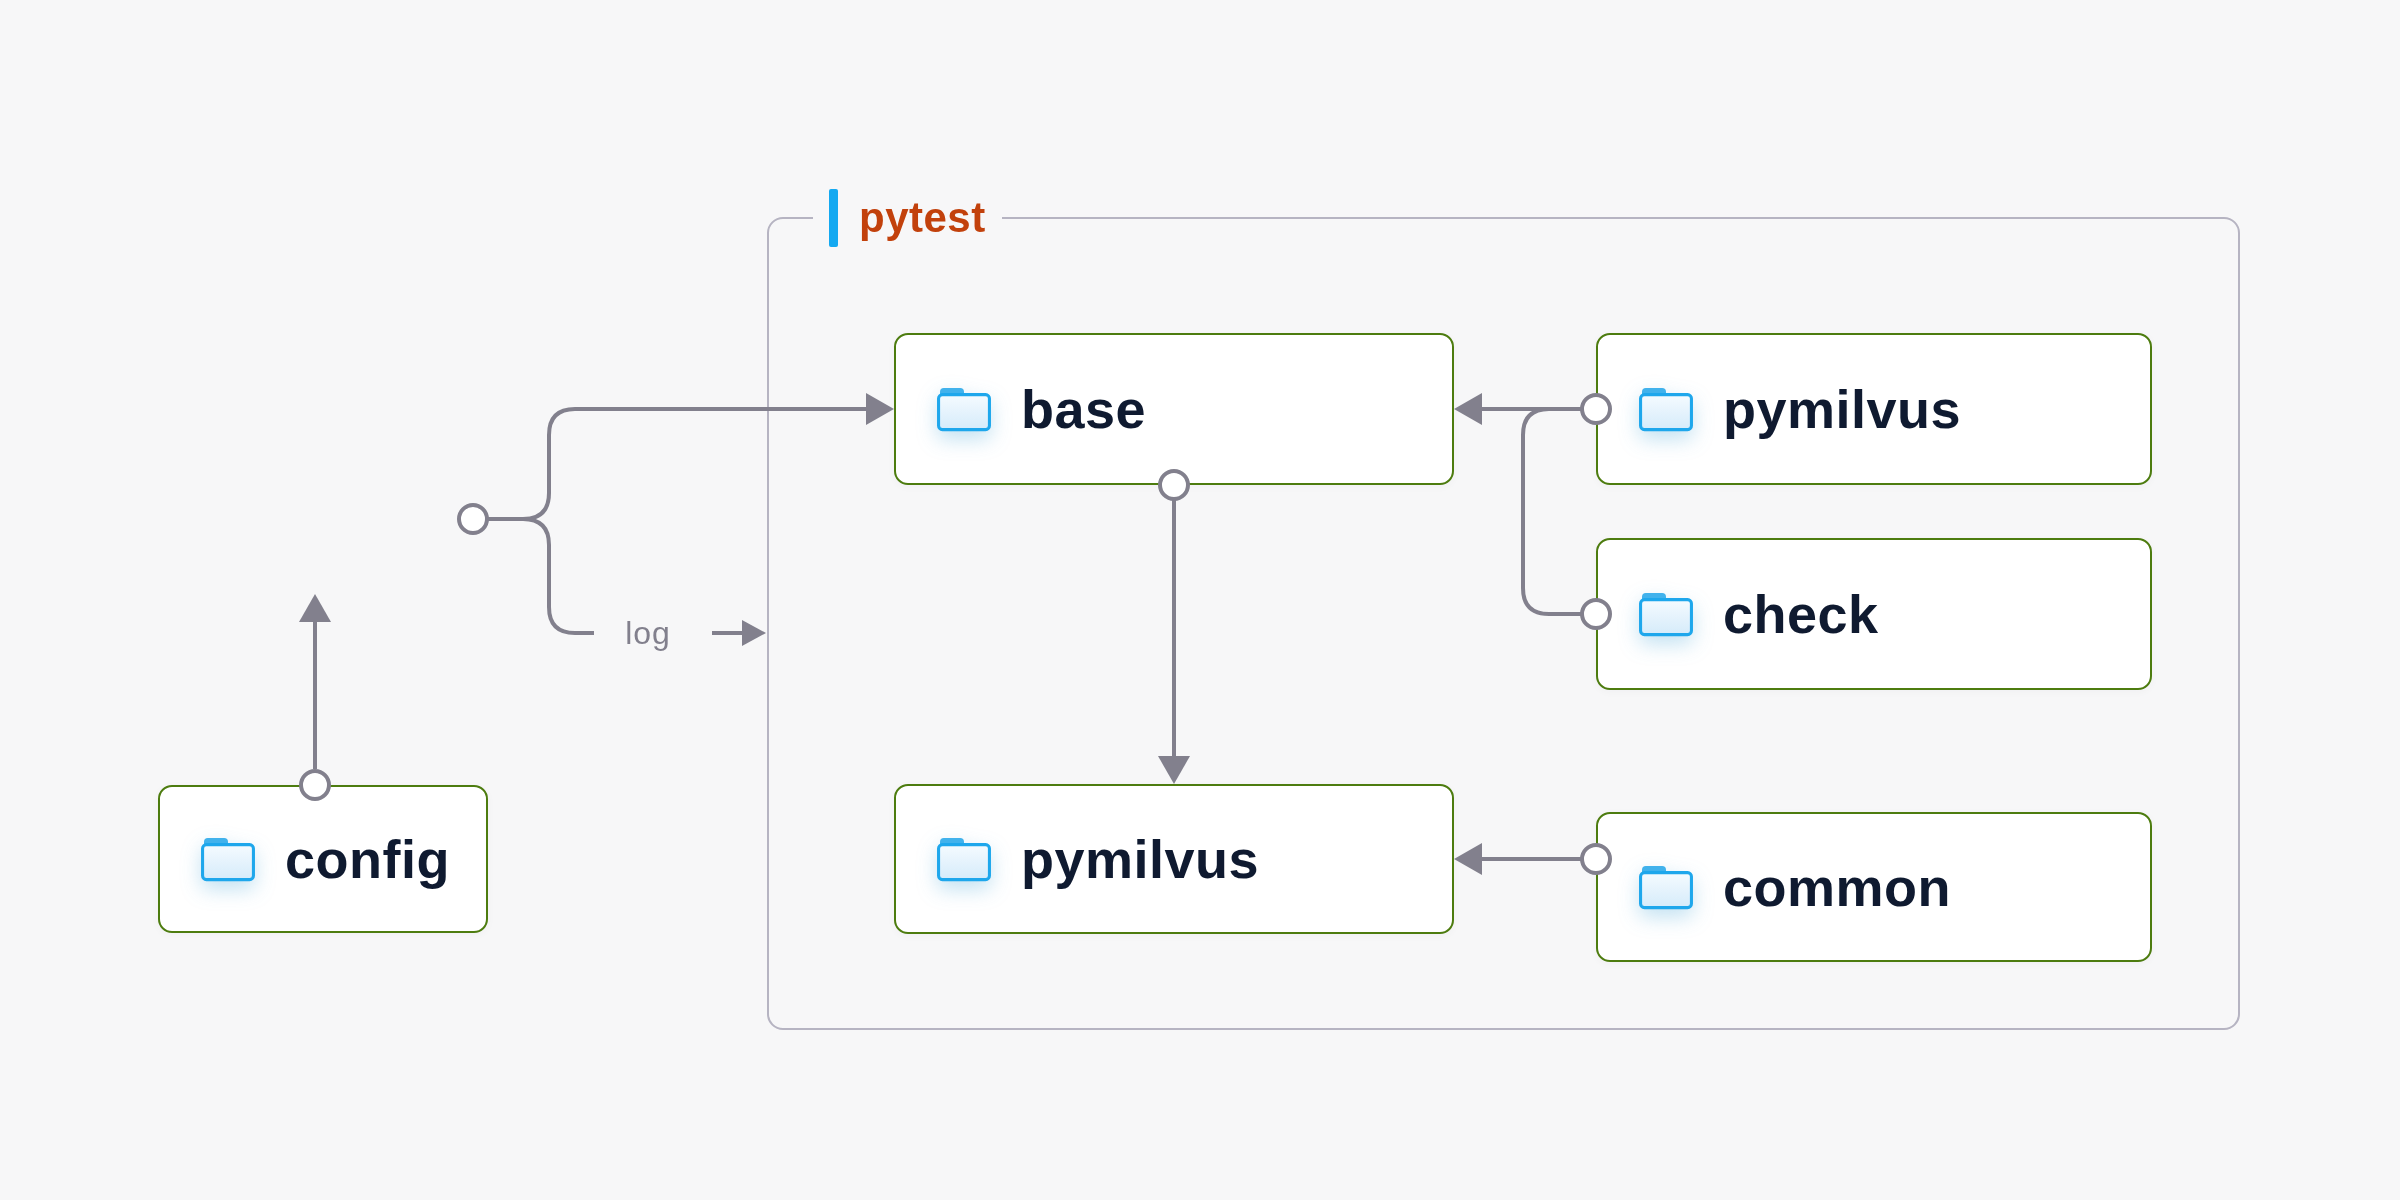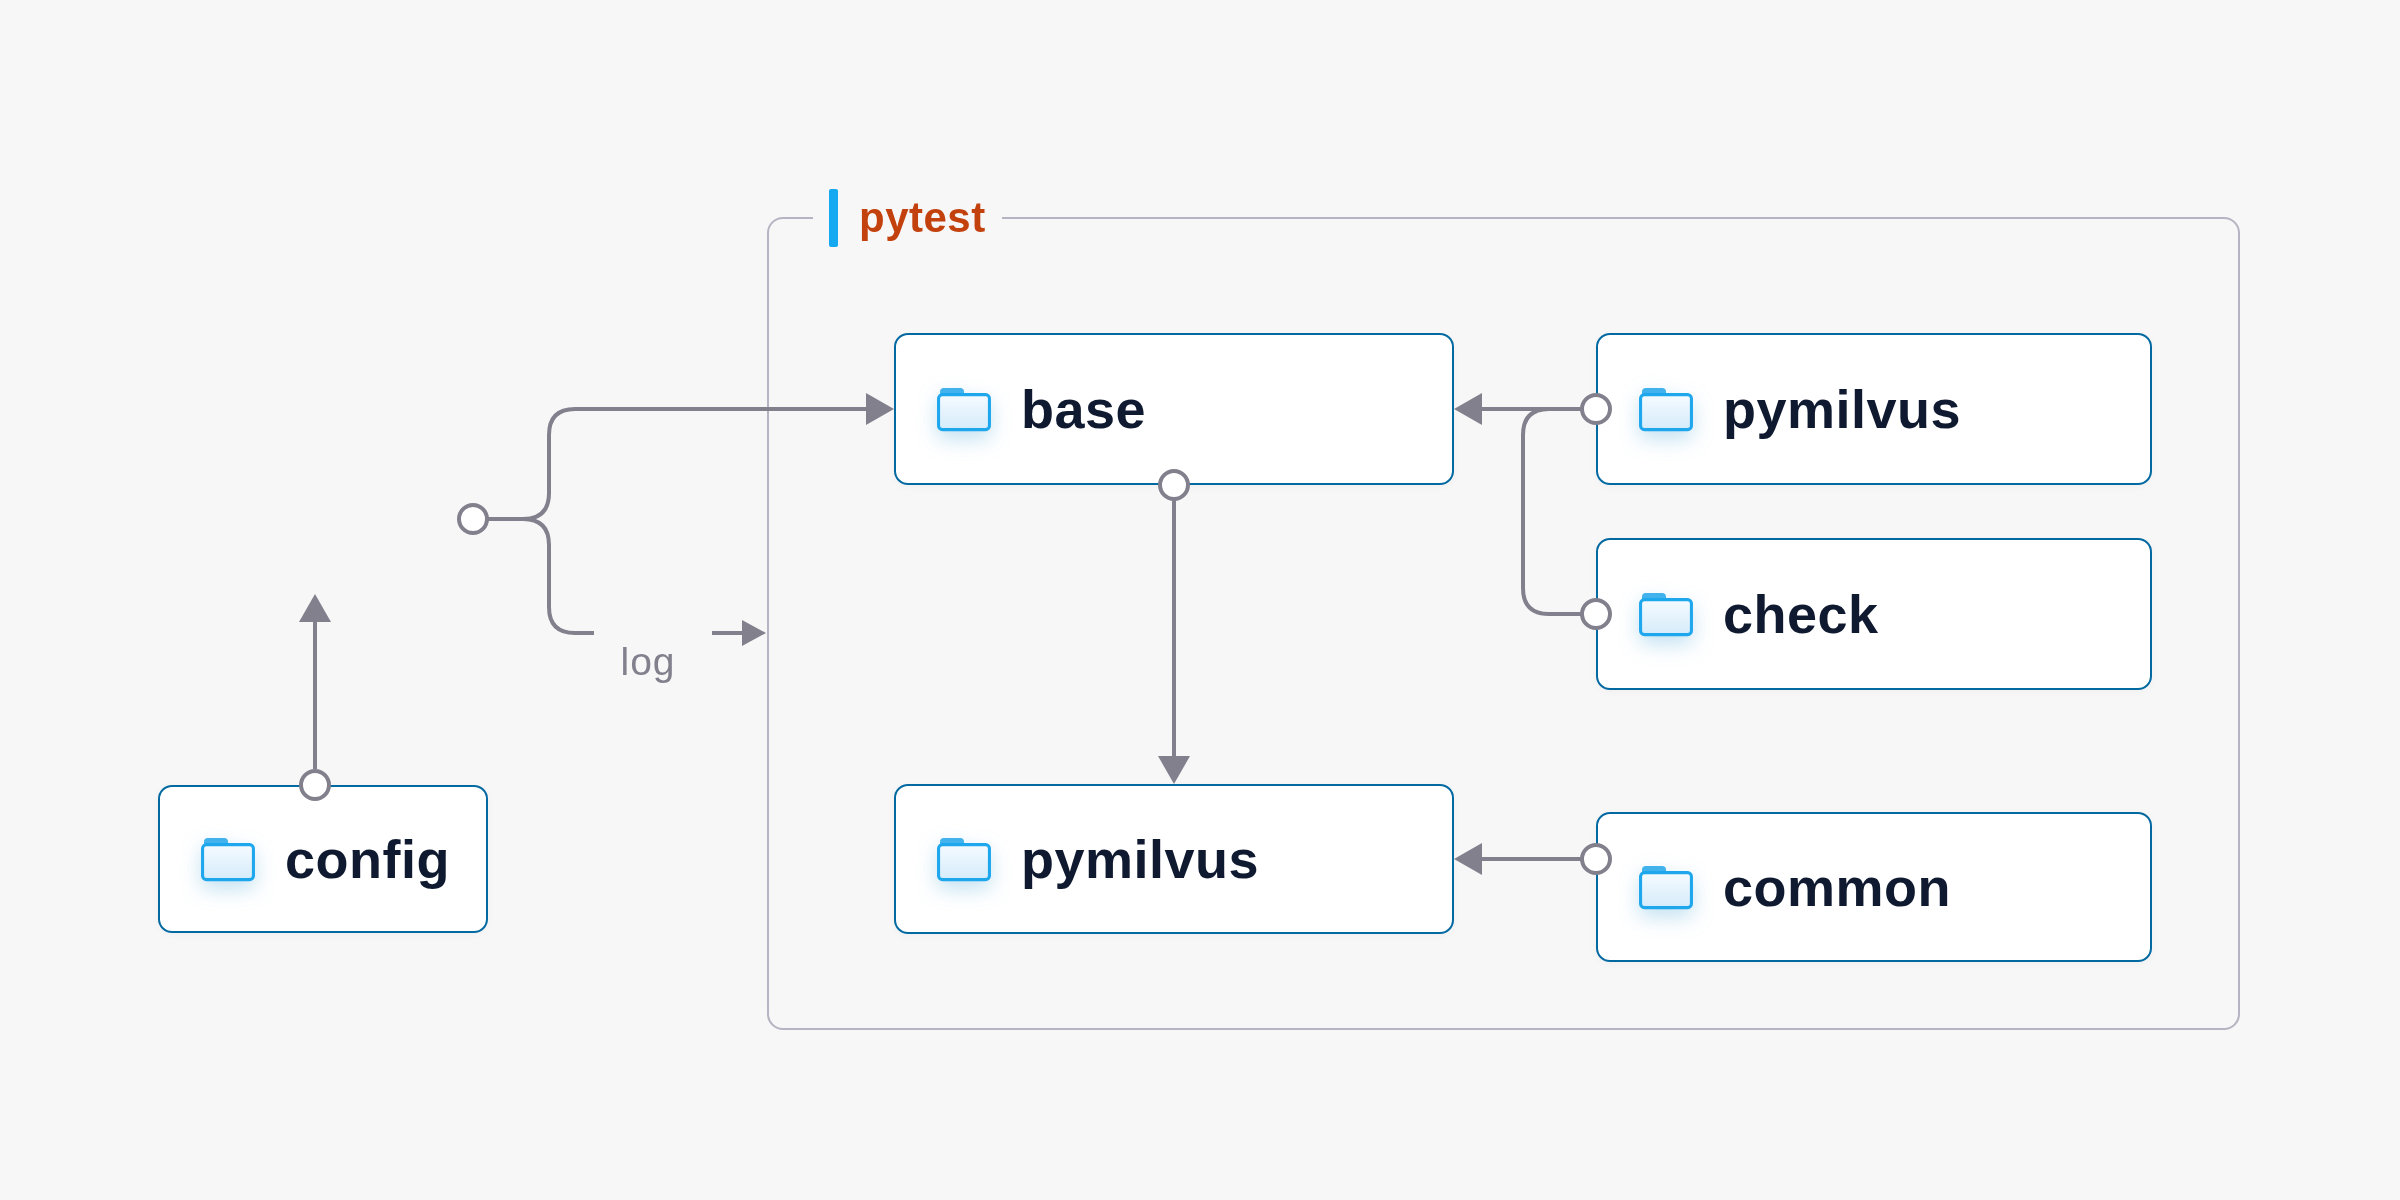--- a/index.html
+++ b/index.html
@@ -43,21 +43,21 @@
   .group-label-text {
     font-size: 42px;
     font-weight: 700;
     color: #c2410c;
     letter-spacing: 0.5px;
   }
   
   .node {
     position: absolute;
     background: #ffffff;
-    border: 2px solid #0369a1;
+    border: 2px solid #4d7c0f;
     border-radius: 14px;
     display: flex;
     align-items: center;
     padding-left: 39px;
     gap: 28px;
     z-index: 2;
     box-shadow: 0 2px 8px rgba(16,24,48,0.03);
   }
   .node-label {
     font-size: 54px;
@@ -80,26 +80,26 @@
   
   .connectors {
     position: absolute;
     left: 0; top: 0;
     width: 2400px; height: 1200px;
     z-index: 3;
     pointer-events: none;
   }
   .edge-label {
     position: absolute;
-    left: 586px; top: 631px;
+    left: 586px; top: 602px;
     width: 124px; height: 62px;
     display: flex;
     align-items: center;
     justify-content: center;
-    font-size: 39px;
+    font-size: 32px;
     font-weight: 500;
     color: #82808d;
     z-index: 4;
     letter-spacing: 1px;
   }
 </style>
 </head>
 <body>
 
 <svg width="0" height="0" style="position:absolute" aria-hidden="true">

